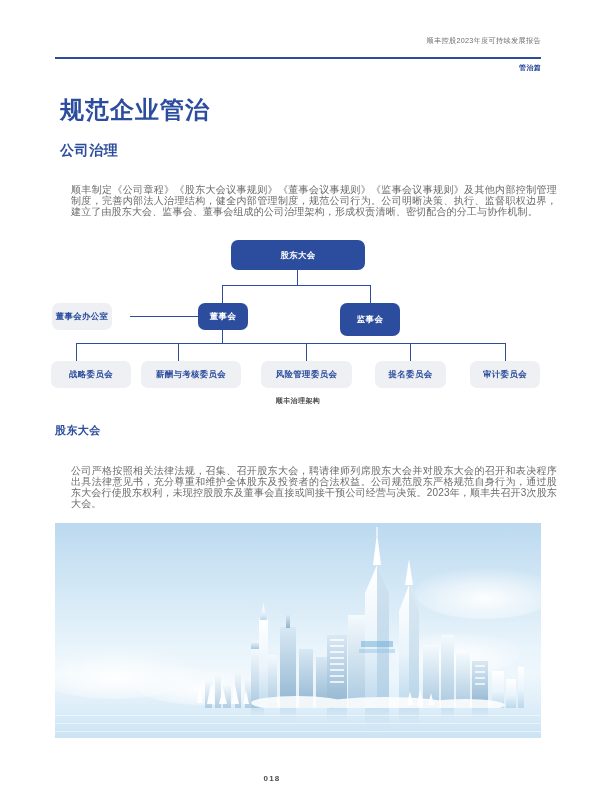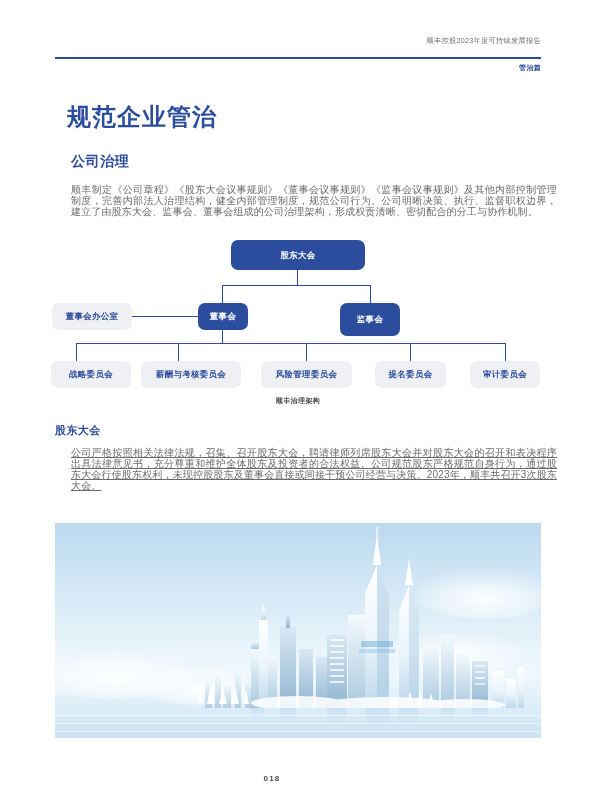--- a/index.html
+++ b/index.html
@@ -55,31 +55,31 @@
 
   
   .page-title {
     position: absolute;
     left: 55px;
     top: 89px;
     font-size: 24px;
     font-weight: bold;
     color: #2c4d9e;
     letter-spacing: 1px;
-    margin: 12px;
+    margin: 5px;
   }
   .section-title {
     position: absolute;
     left: 55px;
     top: 137px;
     font-size: 14px;
     font-weight: bold;
     color: #2c4d9e;
     letter-spacing: .6px;
-    margin: 16px;
+    margin: 5px;
   }
   .sub-title {
     position: absolute;
     left: 55px;
     top: 423px;
     font-size: 11px;
     font-weight: bold;
     color: #2c4d9e;
     letter-spacing: .4px;
     margin: 0;
@@ -91,21 +91,21 @@
     left: 55px;
     width: 486px;
     font-size: 10px;
     line-height: 11px;
     color: #6b6b6b;
     text-align: justify;
     letter-spacing: .15px;
     margin: 16px;
   }
   .para-governance { top: 168px; }
-  .para-shareholders { top: 431px; text-decoration: underline; }
+  .para-shareholders { top: 449px; }
 
   
   .org-chart {
     position: absolute;
     left: 48px;
     top: 235px;
     width: 500px;
     height: 175px;
   }
   .node {
@@ -207,21 +207,21 @@
 
   <div class="connector v" style="left:249px; top:35px; height:16px;"></div>
   <div class="connector h" style="left:174px; top:50px; width:149px;"></div>
   <div class="connector v" style="left:174px; top:50px; height:18px;"></div>
   <div class="connector v" style="left:322px; top:50px; height:18px;"></div>
 
   <div class="node primary" style="left:150px; top:68px; width:50px; height:27px;">董事会</div>
 
   <div class="node primary" style="left:292px; top:68px; width:60px; height:33px;">监事会</div>
 
-  <div class="node secondary" style="left:4px; top:68px; width:80px; height:27px;">董事会办公室</div>
+  <div class="node secondary" style="left:4px; top:68px; width:60px; height:27px;">董事会办公室</div>
 
   <div class="connector h" style="left:82px; top:81px; width:70px;"></div>
 
   <div class="connector v" style="left:174px; top:95px; height:14px;"></div>
   <div class="connector h" style="left:28px; top:108px; width:430px;"></div>
 
   <div class="connector v" style="left:28px;  top:108px; height:19px;"></div>
   <div class="connector v" style="left:130px; top:108px; height:19px;"></div>
   <div class="connector v" style="left:258px; top:108px; height:19px;"></div>
   <div class="connector v" style="left:362px; top:108px; height:19px;"></div>

